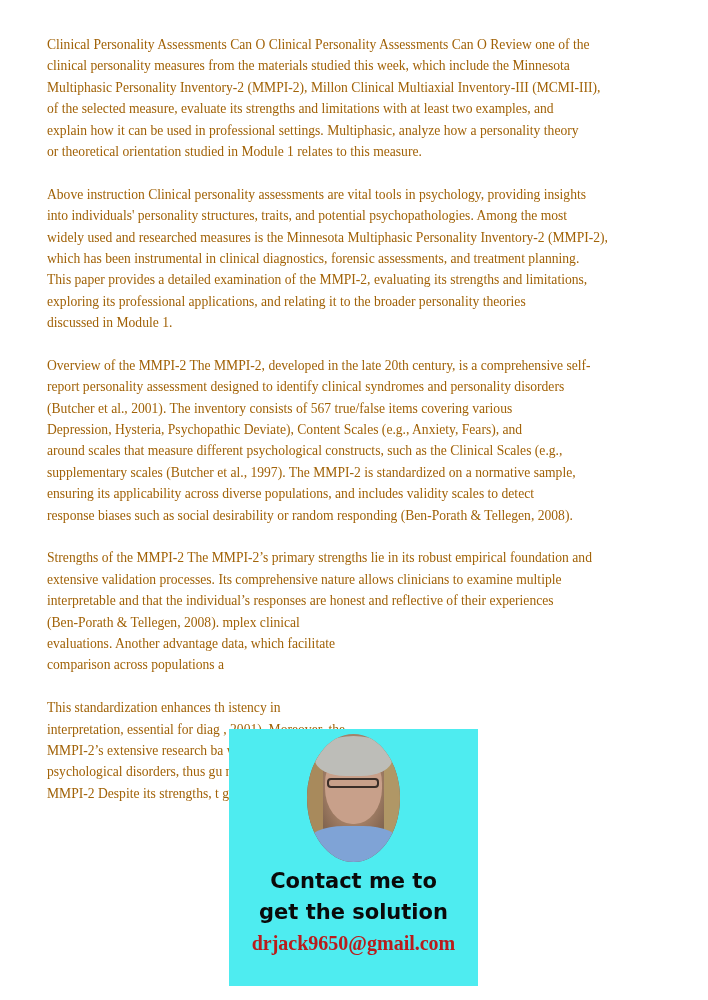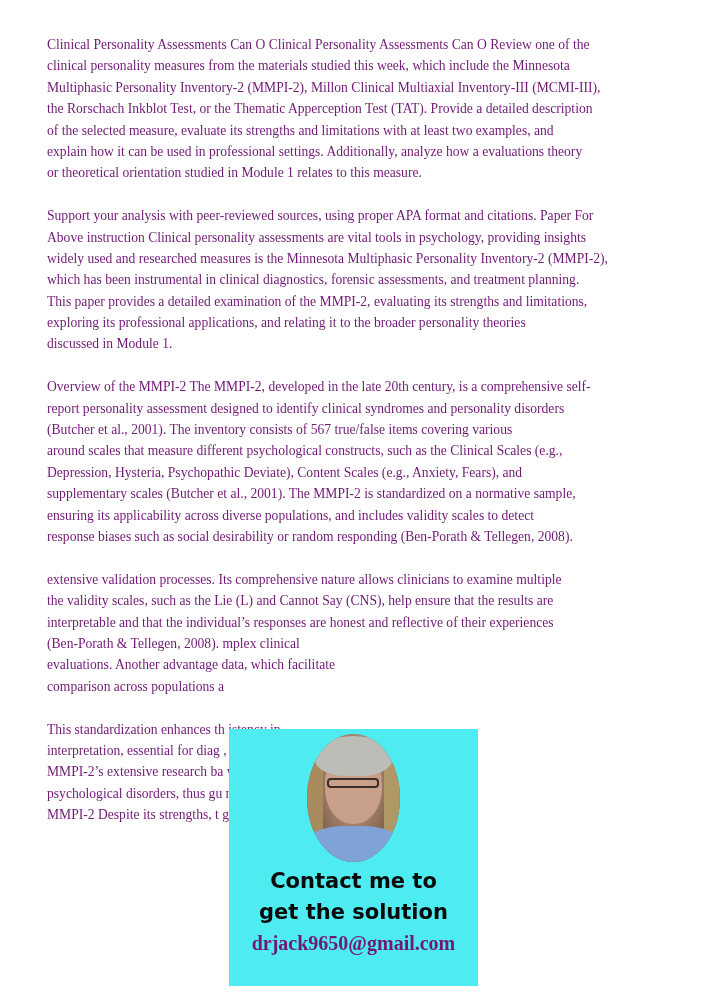--- a/index.html
+++ b/index.html
@@ -1,20 +1,20 @@
 <!DOCTYPE html>
 <html><head>
 <meta charset="utf-8">
 <style>
   html, body { margin: 0; padding: 0; background: #ffffff; }
   body { width: 708px; height: 1000px; position: relative; overflow: hidden; }
   .page {
     position: absolute; left: 47px; top: 34px; width: 620px;
     font-family: "Liberation Serif", "DejaVu Serif", serif;
-    font-size: 13.6px; color: #701a75;
+    font-size: 13.6px; color: #a16207;
   }
   .para { margin: 0 0 21.4px 0; }
   .line { display: block; height: 21.4px; line-height: 21.4px; white-space: nowrap; }
   .overlay {
     position: absolute; left: 229px; top: 729px; width: 249px; height: 257px;
     background: #4eecf0;
   }
   .photo {
     position: absolute; left: 78px; top: 5px; width: 93px; height: 128px;
     border-radius: 50%; overflow: hidden;
@@ -29,58 +29,57 @@
   .cta {
     position: absolute; left: 0; width: 249px; text-align: center;
     font-family: "DejaVu Sans", "Liberation Sans", sans-serif;
     font-weight: bold; font-size: 21px; color: #0a0a0a; line-height: 30px;
   }
   .cta1 { top: 137px; }
   .cta2 { top: 168px; }
   .email {
     position: absolute; left: 0; top: 203px; width: 249px; text-align: center;
     font-family: "Liberation Serif", "DejaVu Serif", serif;
-    font-weight: bold; font-size: 20px; color: #701a75;
+    font-weight: bold; font-size: 20px; color: #b91c1c;
   }
 </style>
 </head>
 <body>
 
 <div class="page">
   <div class="para">
     <span class="line">Clinical Personality Assessments Can O Clinical Personality Assessments Can O Review one of the</span>
     <span class="line">clinical personality measures from the materials studied this week, which include the Minnesota</span>
     <span class="line">Multiphasic Personality Inventory-2 (MMPI-2), Millon Clinical Multiaxial Inventory-III (MCMI-III),</span>
-    <span class="line">the Rorschach Inkblot Test, or the Thematic Apperception Test (TAT). Provide a detailed description</span>
     <span class="line">of the selected measure, evaluate its strengths and limitations with at least two examples, and</span>
-    <span class="line">explain how it can be used in professional settings. Additionally, analyze how a evaluations theory</span>
+    <span class="line">explain how it can be used in professional settings. Multiphasic, analyze how a personality theory</span>
     <span class="line">or theoretical orientation studied in Module 1 relates to this measure.</span>
   </div>
   <div class="para">
-    <span class="line">Support your analysis with peer-reviewed sources, using proper APA format and citations. Paper For</span>
     <span class="line">Above instruction Clinical personality assessments are vital tools in psychology, providing insights</span>
+    <span class="line">into individuals' personality structures, traits, and potential psychopathologies. Among the most</span>
     <span class="line">widely used and researched measures is the Minnesota Multiphasic Personality Inventory-2 (MMPI-2),</span>
     <span class="line">which has been instrumental in clinical diagnostics, forensic assessments, and treatment planning.</span>
     <span class="line">This paper provides a detailed examination of the MMPI-2, evaluating its strengths and limitations,</span>
     <span class="line">exploring its professional applications, and relating it to the broader personality theories</span>
     <span class="line">discussed in Module 1.</span>
   </div>
   <div class="para">
     <span class="line">Overview of the MMPI-2 The MMPI-2, developed in the late 20th century, is a comprehensive self-</span>
     <span class="line">report personality assessment designed to identify clinical syndromes and personality disorders</span>
     <span class="line">(Butcher et al., 2001). The inventory consists of 567 true/false items covering various</span>
+    <span class="line">Depression, Hysteria, Psychopathic Deviate), Content Scales (e.g., Anxiety, Fears), and</span>
     <span class="line">around scales that measure different psychological constructs, such as the Clinical Scales (e.g.,</span>
-    <span class="line">Depression, Hysteria, Psychopathic Deviate), Content Scales (e.g., Anxiety, Fears), and</span>
-    <span class="line">supplementary scales (Butcher et al., 2001). The MMPI-2 is standardized on a normative sample,</span>
+    <span class="line">supplementary scales (Butcher et al., 1997). The MMPI-2 is standardized on a normative sample,</span>
     <span class="line">ensuring its applicability across diverse populations, and includes validity scales to detect</span>
     <span class="line">response biases such as social desirability or random responding (Ben-Porath &amp; Tellegen, 2008).</span>
   </div>
   <div class="para">
+    <span class="line">Strengths of the MMPI-2 The MMPI-2’s primary strengths lie in its robust empirical foundation and</span>
     <span class="line">extensive validation processes. Its comprehensive nature allows clinicians to examine multiple</span>
-    <span class="line">the validity scales, such as the Lie (L) and Cannot Say (CNS), help ensure that the results are</span>
     <span class="line">interpretable and that the individual’s responses are honest and reflective of their experiences</span>
     <span class="line">(Ben-Porath &amp; Tellegen, 2008).                                                          mplex clinical</span>
     <span class="line">evaluations. Another advantage                                                          data, which facilitate</span>
     <span class="line">comparison across populations a</span>
   </div>
   <div class="para">
     <span class="line">This standardization enhances th                                                          istency in</span>
     <span class="line">interpretation, essential for diag                                                          , 2001). Moreover, the</span>
     <span class="line">MMPI-2’s extensive research ba                                                          ween various</span>
     <span class="line">psychological disorders, thus gu                                                          noses. Limitations of the</span>

